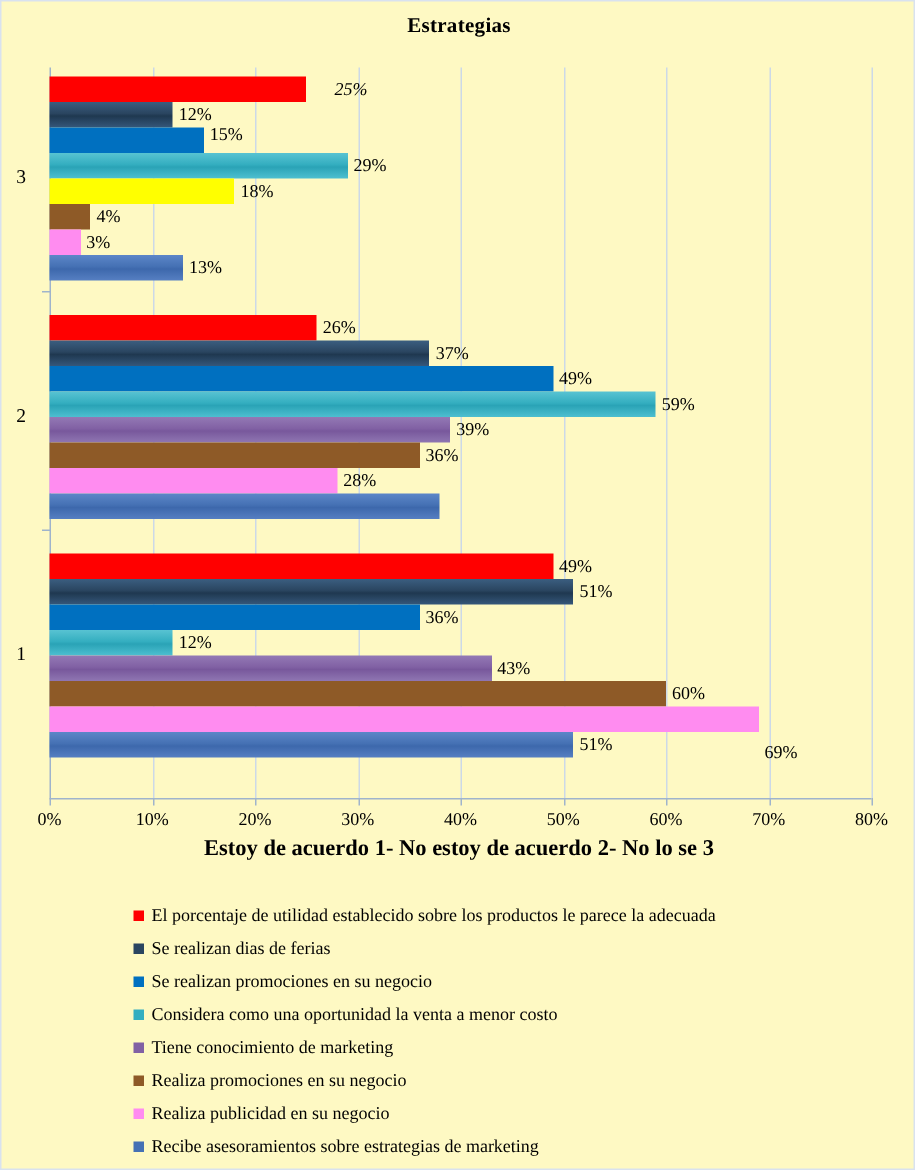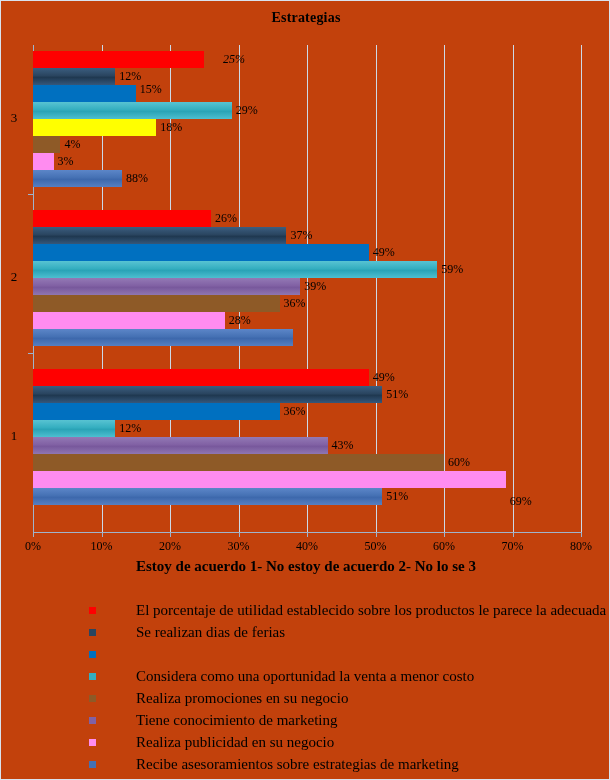--- a/index.html
+++ b/index.html
@@ -4,21 +4,21 @@
 <style>
   html, body {
     margin: 0;
     padding: 0;
     background: #ffffff;
   }
   #chart-root {
     position: relative;
     width: 610px;
     height: 780px;
-    background: #c2410c;
+    background: #fef9c3;
     border: 1px solid #d9e2ef;
     box-sizing: border-box;
     overflow: hidden;
     font-family: "Liberation Serif", "DejaVu Serif", serif;
   }
 
   
   #chart-title {
     position: absolute;
     left: 0;
@@ -147,24 +147,23 @@
     align-items: center;
     height: 22px;
   }
   .legend-swatch {
     width: 7px;
     height: 7px;
     margin-right: 5px;
     flex: 0 0 auto;
   }
   .legend-text {
-    font-size: 15px;
+    font-size: 12px;
     color: #000000;
     white-space: nowrap;
-    margin-left: 35px;
   }
 </style>
 </head>
 <body>
 
 <div id="chart-root">
 
   <div id="chart-title">Estrategias</div>
 
   <div class="axis-line-left"></div>
@@ -222,21 +221,21 @@
       <div class="bar-label" style="top: 36px; left: 106.75px;">15%</div>
       <div class="bar fill-teal" title="Considera como una oportunidad la venta a menor costo: 29%" style="top: 57px; width: 198.65px;"></div>
       <div class="bar-label" style="top: 57px; left: 202.65px;">29%</div>
       <div class="bar fill-yellow" title="Tiene conocimiento de marketing: 18%" style="top: 74px; width: 123.3px;"></div>
       <div class="bar-label" style="top: 74px; left: 127.3px;">18%</div>
       <div class="bar fill-brown" title="Realiza promociones en su negocio: 4%" style="top: 91px; width: 27.4px;"></div>
       <div class="bar-label" style="top: 91px; left: 31.4px;">4%</div>
       <div class="bar fill-pink" title="Realiza publicidad en su negocio: 3%" style="top: 108px; width: 20.55px;"></div>
       <div class="bar-label" style="top: 108px; left: 24.55px;">3%</div>
       <div class="bar fill-steel" title="Recibe asesoramientos sobre estrategias de marketing: 13%" style="top: 125px; width: 89.05px;"></div>
-      <div class="bar-label" style="top: 125px; left: 93.05px;">88%</div>
+      <div class="bar-label" style="top: 125px; left: 93.05px;">13%</div>
       <div class="bar fill-red" title="El porcentaje de utilidad establecido sobre los productos le parece la adecuada: 26%" style="top: 165px; width: 178.1px;"></div>
       <div class="bar-label" style="top: 165px; left: 182.1px;">26%</div>
       <div class="bar fill-navy" title="Se realizan dias de ferias: 37%" style="top: 182px; width: 253.45px;"></div>
       <div class="bar-label" style="top: 182px; left: 257.45px;">37%</div>
       <div class="bar fill-blue" title="Se realizan promociones en su negocio: 49%" style="top: 199px; width: 335.65px;"></div>
       <div class="bar-label" style="top: 199px; left: 339.65px;">49%</div>
       <div class="bar fill-teal" title="Considera como una oportunidad la venta a menor costo: 59%" style="top: 216px; width: 404.15px;"></div>
       <div class="bar-label" style="top: 216px; left: 408.15px;">59%</div>
       <div class="bar fill-purple" title="Tiene conocimiento de marketing: 39%" style="top: 233px; width: 267.15px;"></div>
       <div class="bar-label" style="top: 233px; left: 271.15px;">39%</div>
@@ -270,34 +269,35 @@
       <div class="legend-row">
         <span class="legend-swatch" style="background: rgb(255, 0, 0);"></span>
         <span class="legend-text">El porcentaje de utilidad establecido sobre los productos le parece la adecuada</span>
       </div>
       <div class="legend-row">
         <span class="legend-swatch" style="background: rgb(42, 69, 96);"></span>
         <span class="legend-text">Se realizan dias de ferias</span>
       </div>
       <div class="legend-row">
         <span class="legend-swatch" style="background: rgb(0, 112, 192);"></span>
+        <span class="legend-text">Se realizan promociones en su negocio</span>
       </div>
       <div class="legend-row">
         <span class="legend-swatch" style="background: rgb(52, 174, 192);"></span>
         <span class="legend-text">Considera como una oportunidad la venta a menor costo</span>
       </div>
       <div class="legend-row">
+        <span class="legend-swatch" style="background: rgb(129, 97, 164);"></span>
+        <span class="legend-text">Tiene conocimiento de marketing</span>
+      </div>
+      <div class="legend-row">
         <span class="legend-swatch" style="background: rgb(142, 90, 39);"></span>
         <span class="legend-text">Realiza promociones en su negocio</span>
       </div>
       <div class="legend-row">
-        <span class="legend-swatch" style="background: rgb(129, 97, 164);"></span>
-        <span class="legend-text">Tiene conocimiento de marketing</span>
-      </div>
-      <div class="legend-row">
         <span class="legend-swatch" style="background: rgb(255, 140, 240);"></span>
         <span class="legend-text">Realiza publicidad en su negocio</span>
       </div>
       <div class="legend-row">
         <span class="legend-swatch" style="background: rgb(69, 113, 180);"></span>
         <span class="legend-text">Recibe asesoramientos sobre estrategias de marketing</span>
       </div>
     </div>
 
 </div>

